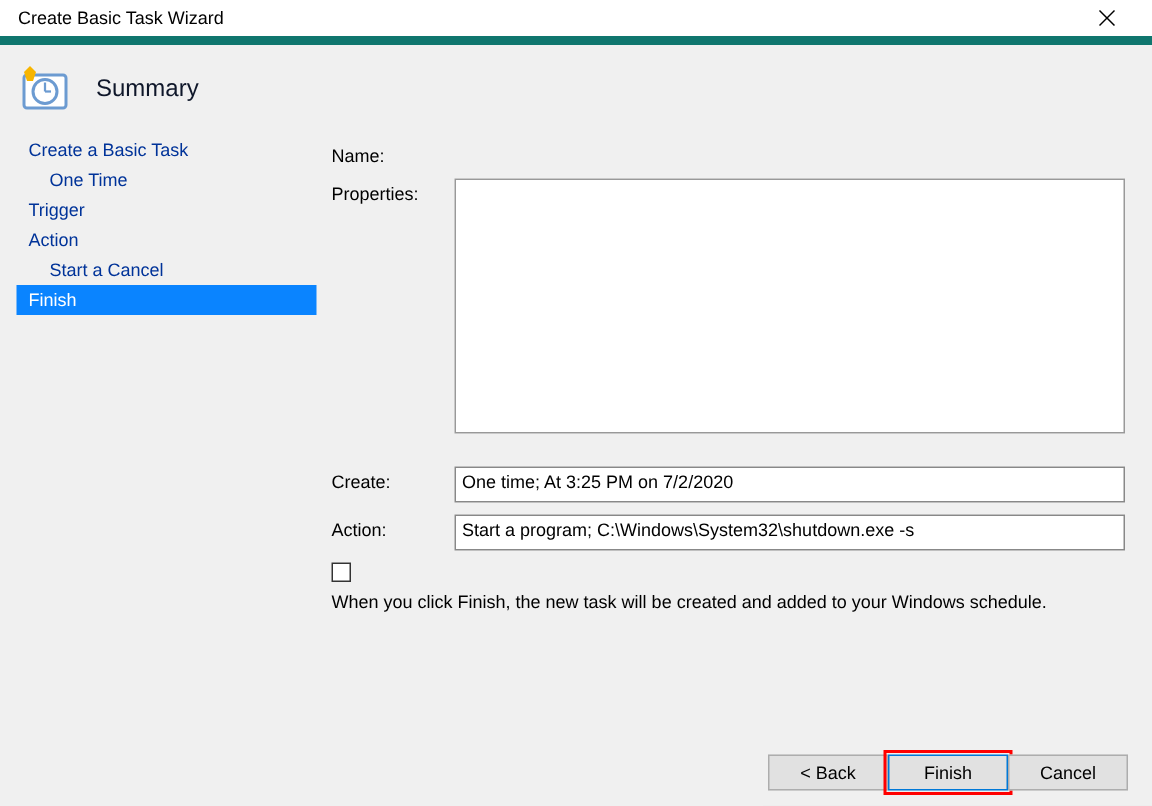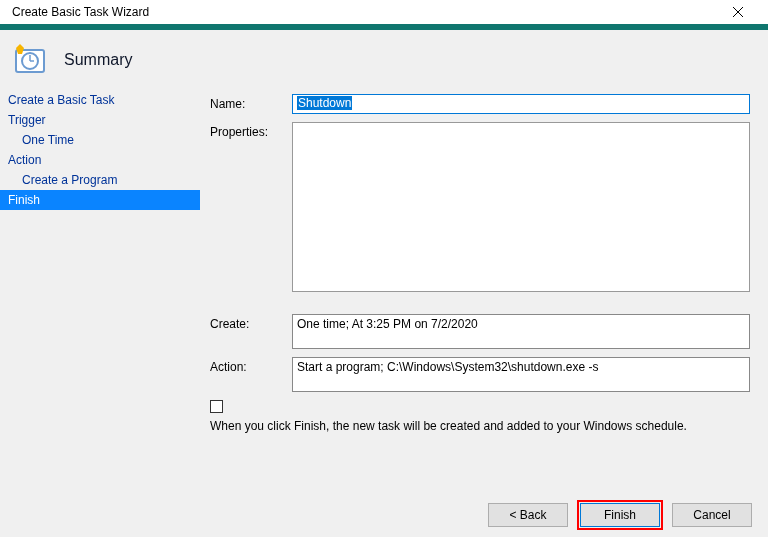--- a/index.html
+++ b/index.html
@@ -41,20 +41,21 @@
     padding-left: 14px;
   }
   .banner-icon { width: 32px; height: 32px; margin-right: 18px; }
   .banner-title {
     font-size: 16px;
     color: #0f172a;
   }
   .body {
     display: flex;
     height: 395px;
+    margin-left: 11px;
   }
   .sidebar {
     width: 200px;
     background: #f0f0f0;
     padding-top: 0;
   }
   .nav-item {
     padding: 3px 8px 3px 8px;
     font-size: 12px;
     color: #003399;
@@ -101,21 +102,21 @@
     height: 170px;
     resize: none;
     font-family: inherit;
     font-size: 12px;
     padding: 2px 4px;
   }
   .readonly-box {
     flex: 1;
     border: 1px solid #888;
     background: #fff;
-    height: 35px;
+    height: 24px;
     padding: 2px 4px;
     font-size: 12px;
     overflow: hidden;
     white-space: nowrap;
   }
   .checkbox-row {
     display: flex;
     align-items: center;
     margin: 8px 0 6px 0;
   }
@@ -124,21 +125,21 @@
     border: 1px solid #333;
     background: #fff;
     margin-right: 7px;
     flex-shrink: 0;
   }
   .info-text { font-size: 12px; margin-left: 0; }
   .button-bar {
     position: absolute;
     bottom: 10px; right: 16px;
     display: flex;
-    gap: 12px;
+    gap: 0;
   }
   .btn {
     min-width: 80px;
     height: 24px;
     background: #e1e1e1;
     border: 1px solid #adadad;
     font-family: inherit;
     font-size: 12px;
     cursor: pointer;
     display: flex;
@@ -176,32 +177,31 @@
       <line x1="16" y1="17" x2="16" y2="11" stroke="#6c9bd1" stroke-width="1.5"></line>
       <line x1="16" y1="17" x2="20" y2="17" stroke="#6c9bd1" stroke-width="1.5"></line>
       <polygon points="2,4 6,0 10,4 8,10 4,10" fill="#f7b500"></polygon>
     </svg>
     <div class="banner-title">Summary</div>
   </div>
 
   <div class="body">
     <div class="sidebar">
       <div class="nav-item">Create a Basic Task</div>
+      <div class="nav-item nav-sub">One Time</div>
       <div class="nav-item">Trigger</div>
-      <div class="nav-item nav-sub">One Time</div>
       <div class="nav-item">Action</div>
-      <div class="nav-item nav-sub">Create a Program</div>
+      <div class="nav-item nav-sub">Start a Cancel</div>
       <div class="nav-item nav-active">Finish</div>
     </div>
 
     <div class="content">
 
       <div class="form-row">
         <div class="form-label">Name:</div>
-        <div class="text-input"><span class="sel">Shutdown</span></div>
       </div>
 
       <div class="form-row">
         <div class="form-label">Properties:</div>
         <textarea class="textarea" style=""></textarea>
       </div>
 
       <div style="height:14px"></div>
 
       <div class="form-row">

